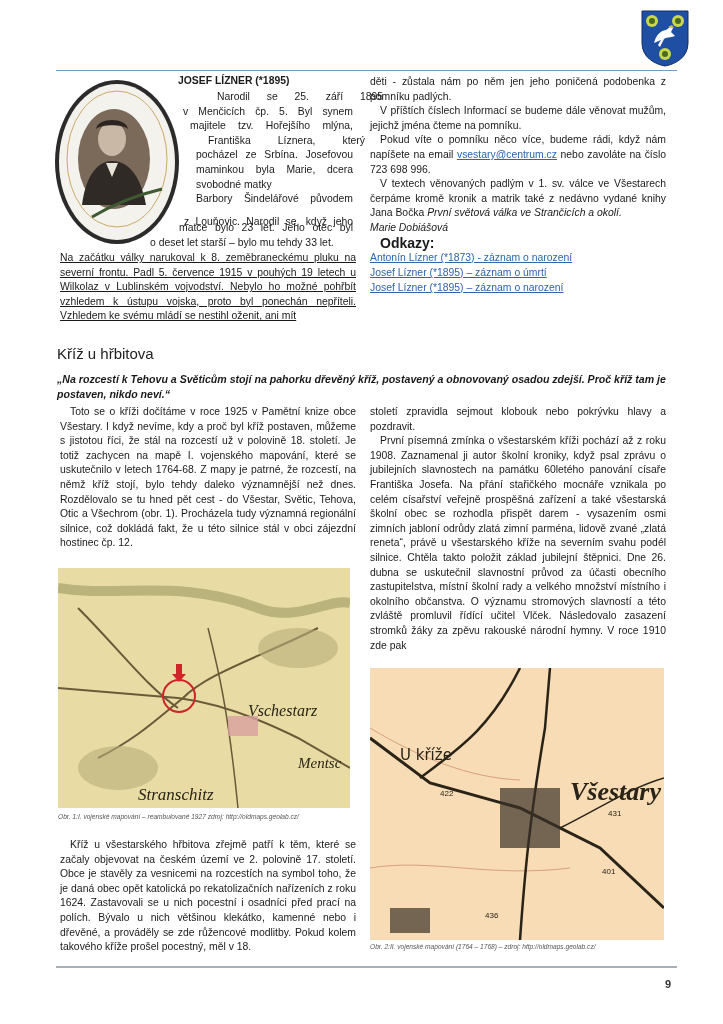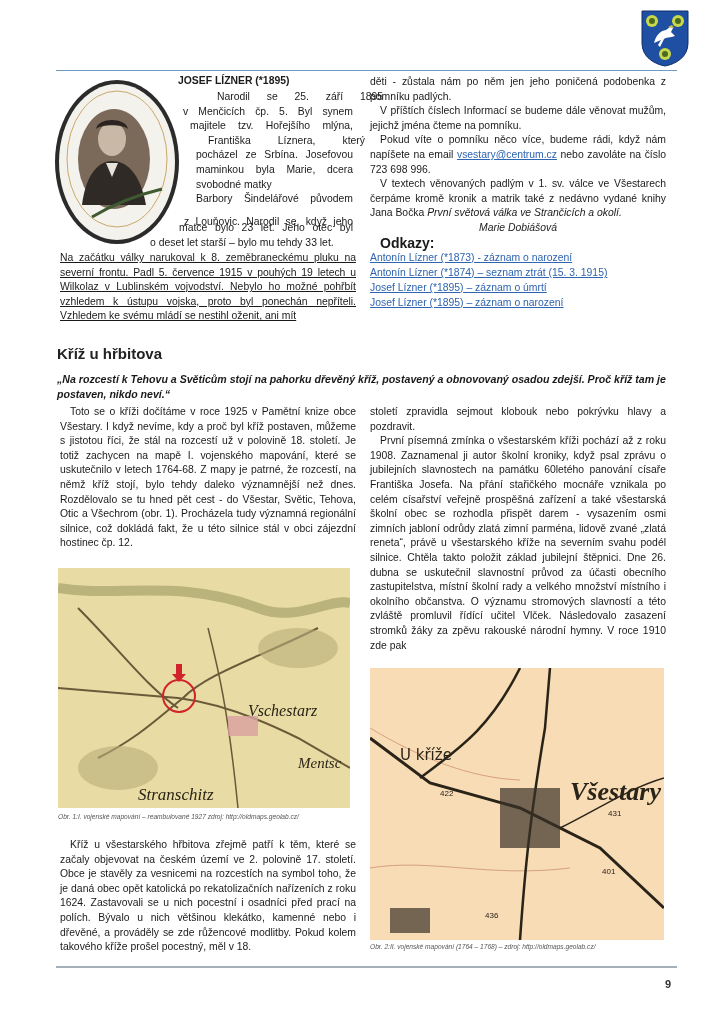--- a/index.html
+++ b/index.html
@@ -17,26 +17,26 @@
   .txt p { margin: 0; }
   .indent { text-indent: 10px; }
 
   .portrait { position: absolute; left: 52px; top: 77px; width: 130px; height: 170px; }
 
   .col-left-top { position: absolute; left: 60px; top: 75px; width: 296px; }
   .josef-title { font-weight: bold; font-size: 10.4px; position: absolute; left: 178px; top: 75px; }
   .wrap-line { position: absolute; font-size: 10.4px; line-height: 14.6px; text-align: justify; text-align-last: justify; }
 
   .col-right-top { position: absolute; left: 370px; top: 75px; width: 296px; }
-  .signature { text-align: center; font-style: italic; }
+  .signature { text-align: left; font-style: italic; }
   .refs-title { font-weight: bold; margin-top: 8px; padding-left: 10px; font-size: 14px; }
   .ref-link { color: #2e64b0; text-decoration: underline; display: block; font-size: 10.4px; line-height: 15px; cursor: pointer; }
   .email-link { color: #2e64b0; text-decoration: underline; }
 
-  .section-title { position: absolute; left: 57px; top: 345px; font-size: 15px; font-weight: bold; color: #222; }
+  .section-title { position: absolute; left: 57px; top: 345px; font-size: 15px; font-weight: normal; color: #222; }
   .lead { position: absolute; left: 57px; top: 372px; width: 616px; font-size: 10.6px; line-height: 15px; font-weight: bold; font-style: italic; }
 
   .col-left-mid { position: absolute; left: 60px; top: 405px; width: 296px; }
   .col-right-mid { position: absolute; left: 370px; top: 405px; width: 296px; }
 
   .map1 { position: absolute; left: 58px; top: 568px; width: 292px; height: 240px; overflow: hidden; }
   .map1-caption { position: absolute; left: 58px; top: 813px; font-size: 6.6px; font-style: italic; color: #555; }
 
   .map2 { position: absolute; left: 370px; top: 668px; width: 294px; height: 272px; overflow: hidden; }
   .map2-caption { position: absolute; left: 370px; top: 943px; font-size: 6.6px; font-style: italic; color: #555; }
@@ -92,21 +92,20 @@
   </div>
 
   <div class="col-right-top txt">
     <p>děti - zůstala nám po něm jen jeho poničená podobenka z pomníku padlých.</p>
     <p class="indent">V příštích číslech Informací se budeme dále věnovat mužům, jejichž jména čteme na pomníku.</p>
     <p class="indent"><span>Pokud víte o pomníku něco více, budeme rádi, když nám napíšete na email </span><a class="email-link">vsestary@centrum.cz</a><span>  nebo zavoláte na číslo 723 698 996.</span></p>
     <p class="indent"><span>V textech věnovaných padlým v 1. sv. válce ve Všestarech čerpáme kromě kronik a matrik také z nedávno vydané knihy Jana Bočka </span><i>První světová válka ve Strančicích a okolí.</i></p>
     <p class="signature">Marie Dobiášová</p>
     <p class="refs-title">Odkazy:</p>
     <a class="ref-link">Antonín Lízner (*1873) - záznam o narození</a>
-    <a class="ref-link">Antonín Lízner (*1874) – seznam ztrát (15. 3. 1915)</a>
     <a class="ref-link">Josef Lízner (*1895) – záznam o úmrtí</a>
     <a class="ref-link">Josef Lízner (*1895) – záznam o narození</a>
   </div>
 
   <div class="section-title">Kříž u hřbitova</div>
   <div class="lead">„Na rozcestí k Tehovu a Světicům stojí na pahorku dřevěný kříž, postavený a obnovovaný osadou zdejší. Proč kříž tam je postaven, nikdo neví.“</div>
 
   <div class="col-left-mid txt">
     <p class="indent">Toto se o kříži dočítáme v roce 1925 v Pamětní knize obce Všestary. I když nevíme, kdy a proč byl kříž postaven, můžeme s jistotou říci, že stál na rozcestí už v polovině 18. století. Je totiž zachycen na mapě I. vojenského mapování, které se uskutečnilo v letech 1764-68. Z mapy je patrné, že rozcestí, na němž kříž stojí, bylo tehdy daleko významnější než dnes. Rozdělovalo se tu hned pět cest - do Všestar, Světic, Tehova, Otic a Všechrom (obr. 1). Procházela tudy významná regionální silnice, což dokládá fakt, že u této silnice stál v obci zájezdní hostinec čp. 12.</p>
   </div>

